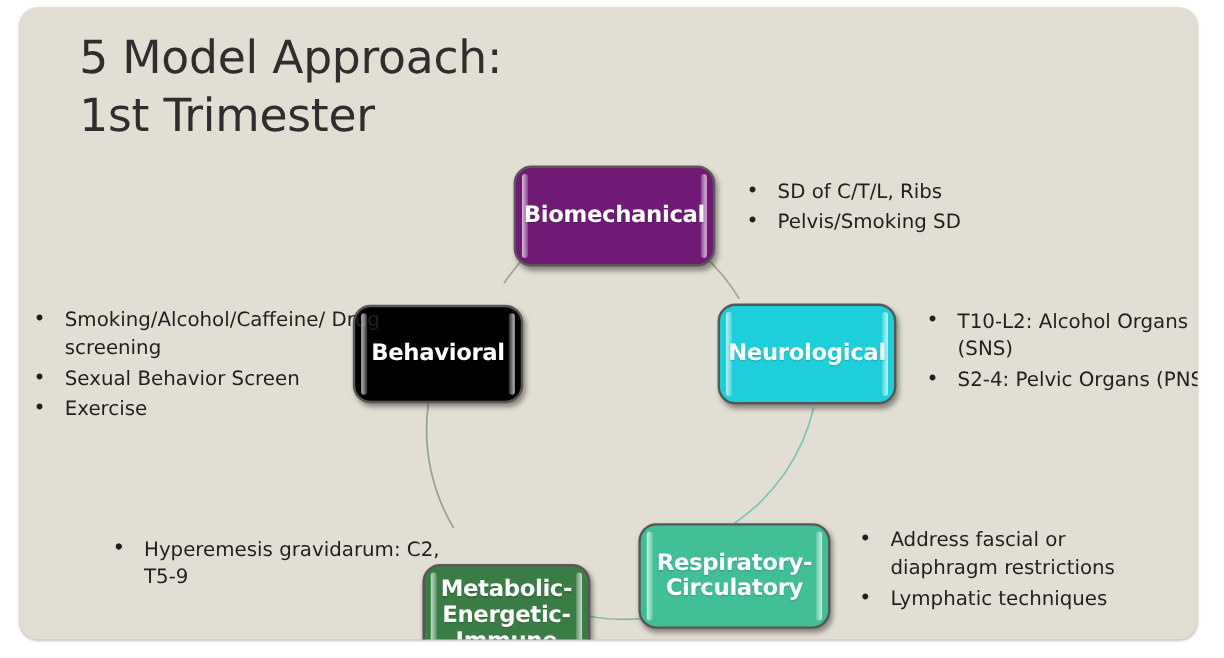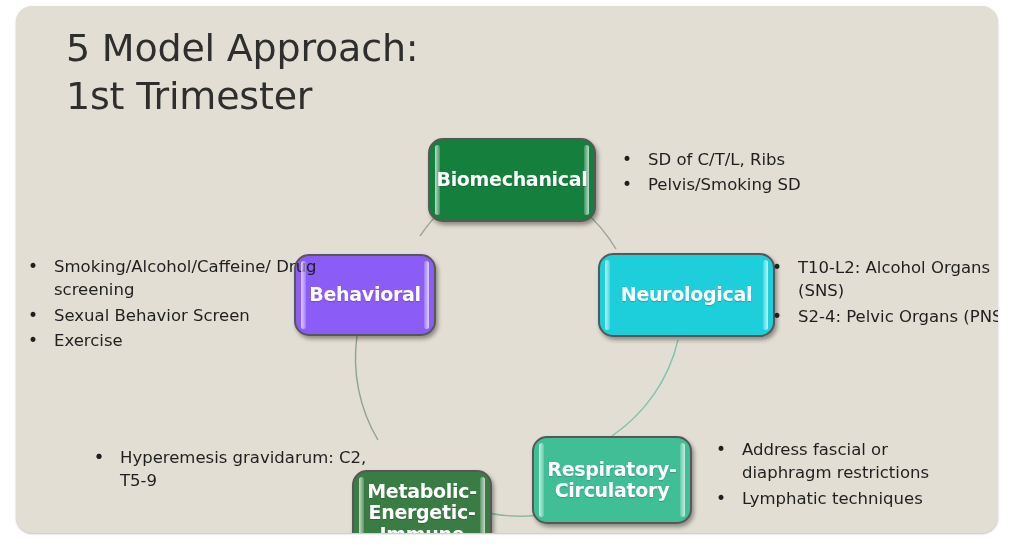--- a/index.html
+++ b/index.html
@@ -88,21 +88,21 @@
   }
   .node::before { left: 5px; }
   .node::after  { right: 5px; background: linear-gradient(to left, rgba(255,255,255,0.72), rgba(255,255,255,0.18)); }
 
   #node-biomechanical {
     left: 412px; top: 132px; width: 168px; height: 84px;
     background: #2580c3;
     font-size: 19px;
   }
   #node-neurological {
-    left: 582px; top: 247px; width: 177px; height: 84px;
+    left: 582px; top: 247px; width: 149px; height: 84px;
     background: #1ccfda;
     font-size: 19px;
   }
   #node-behavioral {
     left: 278px; top: 248px; width: 142px; height: 82px;
     background: #5e9a95;
     font-size: 19px;
   }
   #node-metabolic {
     left: 336px; top: 432px; width: 140px; height: 86px;
@@ -157,41 +157,41 @@
     <path d="M 404 230 A 160 160 0 0 1 430 200" fill="none" stroke="#9aa79a" stroke-width="1.4"></path>
     <path d="M 566 203 A 160 160 0 0 1 600 243" fill="none" stroke="#9aa79a" stroke-width="1.4"></path>
     <path d="M 341 330 A 160 160 0 0 0 362 434" fill="none" stroke="#8fa48f" stroke-width="1.4"></path>
     <path d="M 662 334 A 160 160 0 0 1 596 430" fill="none" stroke="#7fc3b3" stroke-width="1.4"></path>
     <path d="M 460 504 A 160 160 0 0 0 540 506" fill="none" stroke="#8fb8a2" stroke-width="1.4"></path>
   </svg>
 
   <div id="title">5 Model Approach:
 1st Trimester</div>
 
-  <div class="node" id="node-biomechanical" style="background: #15803d;">
+  <div class="node" id="node-biomechanical" style="background: #701a75;">
     <span class="label">Biomechanical</span>
   </div>
   <div class="bullets" id="bullets-biomechanical">
     <ul>
       <li><span class="dot">•</span><span>SD of C/T/L, Ribs</span></li>
       <li><span class="dot">•</span><span>Pelvis/Smoking SD</span></li>
     </ul>
   </div>
 
   <div class="node" id="node-neurological" style="background: rgb(28, 207, 218);">
     <span class="label">Neurological</span>
   </div>
   <div class="bullets" id="bullets-neurological">
     <ul>
       <li><span class="dot">•</span><span>T10-L2: Alcohol Organs (SNS)</span></li>
       <li><span class="dot">•</span><span>S2-4: Pelvic Organs (PNS)</span></li>
     </ul>
   </div>
 
-  <div class="node" id="node-behavioral" style="background: #8b5cf6;">
+  <div class="node" id="node-behavioral" style="background: #000000;">
     <span class="label">Behavioral</span>
   </div>
   <div class="bullets" id="bullets-behavioral">
     <ul>
       <li><span class="dot">•</span><span>Smoking/Alcohol/Caffeine/ Drug screening</span></li>
       <li><span class="dot">•</span><span>Sexual Behavior Screen</span></li>
       <li><span class="dot">•</span><span>Exercise</span></li>
     </ul>
   </div>
 

